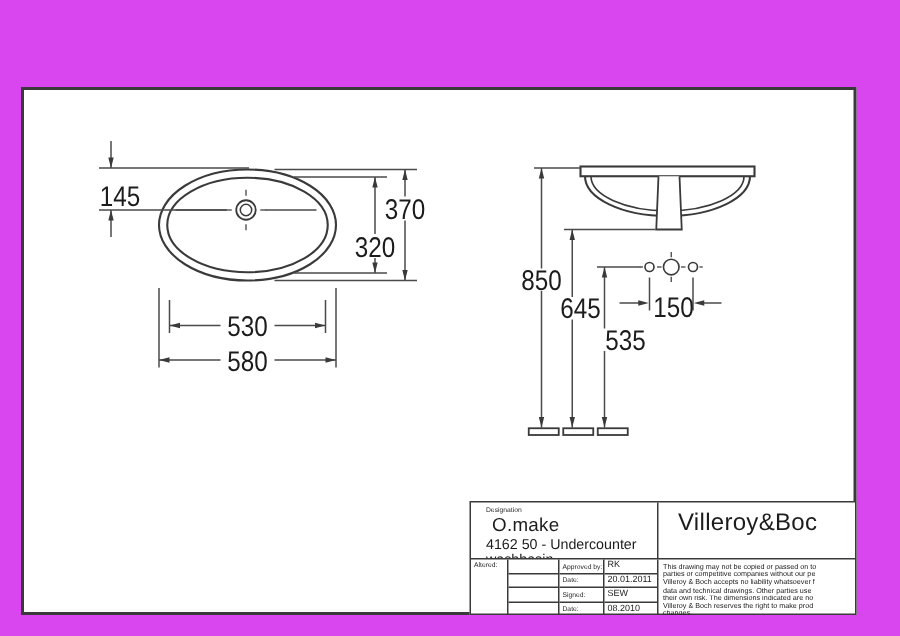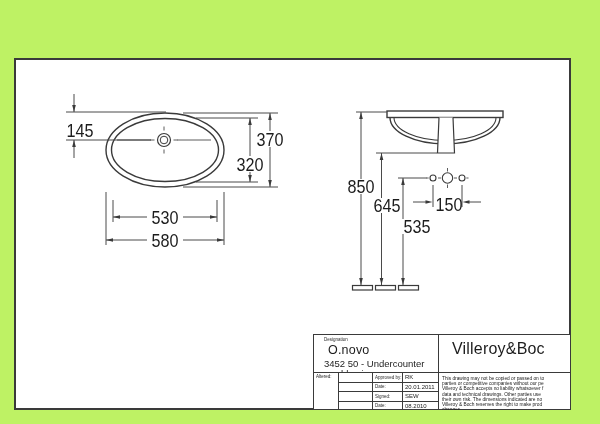--- a/index.html
+++ b/index.html
@@ -1,16 +1,16 @@
 <!DOCTYPE html>
 <html><head>
 <meta charset="utf-8">
 <style>
   html,body{margin:0;padding:0;background:#fff;}
-  #stage{position:relative;width:600px;height:424px;background:#bef264;overflow:hidden;
+  #stage{position:relative;width:600px;height:424px;background:#d946ef;overflow:hidden;
          font-family:"Liberation Sans","DejaVu Sans",sans-serif;color:#1c1c1c;}
   #frame{position:absolute;left:14px;top:58px;width:557px;height:352px;
          border:2px solid #3a3a3a;box-sizing:border-box;background:#fff;}
   #drawing{position:absolute;left:0;top:0;}
 
   
   #tblock{position:absolute;left:313px;top:334px;width:258px;height:76px;
           border:1px solid #3a3a3a;box-sizing:border-box;background:#fff;}
   .tb-row1{display:flex;height:37px;}
   .tb-designation{width:125px;box-sizing:border-box;border-right:1px solid #3a3a3a;
@@ -173,22 +173,22 @@
       <text x="387" y="212" textLength="27" lengthAdjust="spacingAndGlyphs">645</text>
       <text x="417" y="233" textLength="27" lengthAdjust="spacingAndGlyphs">535</text>
       <text x="449" y="211" textLength="27" lengthAdjust="spacingAndGlyphs">150</text>
     </g>
   </svg>
 
   <div id="tblock">
     <div class="tb-row1">
       <div class="tb-designation">
         <div class="tb-designation-label">Designation</div>
-        <div class="tb-series">O.novo</div>
-        <div class="tb-product">3452 50 - Undercounter</div>
+        <div class="tb-series">O.make</div>
+        <div class="tb-product">4162 50 - Undercounter</div>
         <div class="tb-product2">washbasin</div>
       </div>
       <div class="tb-logo">Villeroy&amp;Boc</div>
     </div>
     <div class="tb-row2">
       <div class="tb-table">
         <div class="col col-altered">Altered:</div>
         <div class="col col-empty">
           <div class="cell lab"></div>
             <div class="cell lab"></div>

